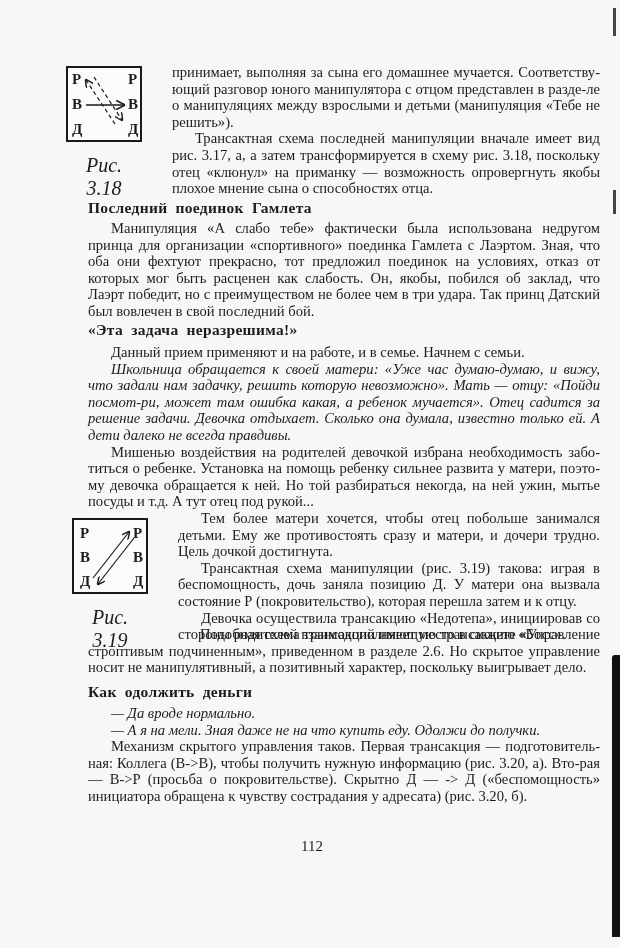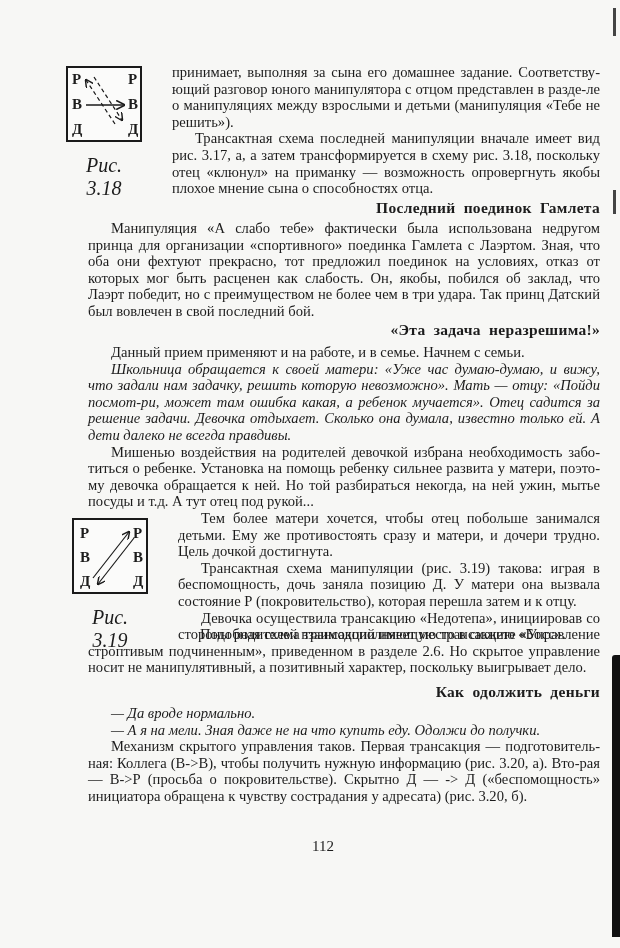--- a/index.html
+++ b/index.html
@@ -14,40 +14,40 @@
     position: absolute; right: 0; top: 655px; width: 8px; height: 282px;
     background: #111; border-top-left-radius: 3px;
   }
   .scan-mark { position: absolute; right: 4px; width: 3px; background: #444; }
 
   .text { font-size: 14.6px; line-height: 16.6px; text-align: justify; }
   .p { margin: 0; text-indent: 23px; }
   .p.noindent { text-indent: 0; }
   .it { font-style: italic; }
   .h {
-    font-weight: bold; text-align: right; font-size: 15.5px;
+    font-weight: bold; text-align: left; font-size: 15.5px;
     letter-spacing: 0.3px; word-spacing: 4px; margin: 0;
   }
 
   .figure { position: absolute; }
   .fig-box {
     position: relative; width: 76px; height: 76px;
     border: 2px solid #1a1a1a; background: #fbfbfa; box-sizing: border-box;
   }
   .fig-box .lbl {
     position: absolute; font-weight: bold; font-size: 15px;
     font-family: "Liberation Serif", serif; line-height: 15px;
   }
   .fig-box svg { position: absolute; left: 0; top: 0; }
   .caption {
     font-style: italic; font-size: 20px; text-align: center; width: 76px; margin-top: 12px;
   }
 
   .block { position: absolute; }
-  .page-number { position: absolute; left: 290px; top: 838px; width: 44px; text-align: right; font-size: 15px; }
+  .page-number { position: absolute; left: 290px; top: 838px; width: 44px; text-align: center; font-size: 15px; }
 </style>
 </head>
 <body>
 
 <div class="page">
 
   <div class="figure" style="left:66px; top:66px;">
     <div class="fig-box">
       <span class="lbl" style="left:4px; top:4px;">Р</span>
       <span class="lbl" style="left:4px; top:29px;">В</span>
@@ -63,21 +63,21 @@
         </defs>
         <line x1="18" y1="37" x2="56" y2="37" stroke="#1a1a1a" stroke-width="1.3" marker-end="url(#ah1)"></line>
         <line x1="47" y1="56" x2="18" y2="12" stroke="#1a1a1a" stroke-width="1.2" stroke-dasharray="4,3" marker-end="url(#ah1)"></line>
         <line x1="26" y1="9" x2="54" y2="52" stroke="#1a1a1a" stroke-width="1.2" stroke-dasharray="4,3" marker-end="url(#ah1)"></line>
       </svg>
     </div>
     <div class="caption">Рис. 3.18</div>
   </div>
 
   <div class="block text" style="left:172px; top:64px; width:428px;">
-    <p class="p noindent">принимает, выполняя за сына его домашнее задание. Соответству-ющий разговор юного манипулятора с отцом представлен в разде-ле о манипуляциях между взрослыми и детьми (манипуляция «Тебе не решить»).</p>
+    <p class="p noindent">принимает, выполняя за сына его домашнее мучается. Соответству-ющий разговор юного манипулятора с отцом представлен в разде-ле о манипуляциях между взрослыми и детьми (манипуляция «Тебе не решить»).</p>
     <p class="p">Трансактная схема последней манипуляции вначале имеет вид рис. 3.17, а, а затем трансформируется в схему рис. 3.18, поскольку отец «клюнул» на приманку — возможность опровергнуть якобы плохое мнение сына о способностях отца.</p>
   </div>
 
   <div class="block text" style="left:88px; top:200px; width:512px;">
     <h2 class="h" style="margin-bottom:2px;">Последний поединок Гамлета</h2>
   </div>
   <div class="block text" style="left:88px; top:220px; width:512px;font-family:Liberation Serif, serif;">
     <p class="p">Манипуляция «А слабо тебе» фактически была использована недругом принца для организации «спортивного» поединка Гамлета с Лаэртом. Зная, что оба они фехтуют прекрасно, тот предложил поединок на условиях, отказ от которых мог быть расценен как слабость. Он, якобы, побился об заклад, что Лаэрт победит, но с преимуществом не более чем в три удара. Так принц Датский был вовлечен в свой последний бой.</p>
   </div>
 

